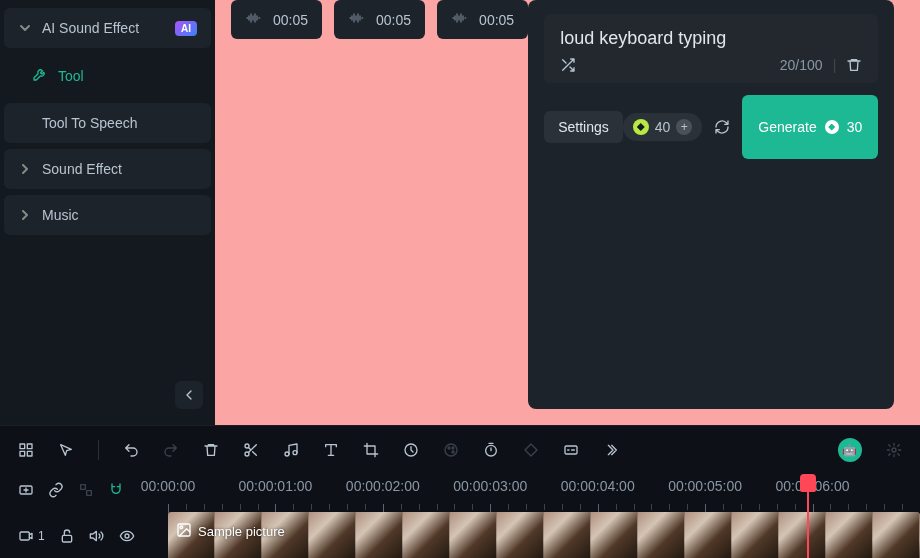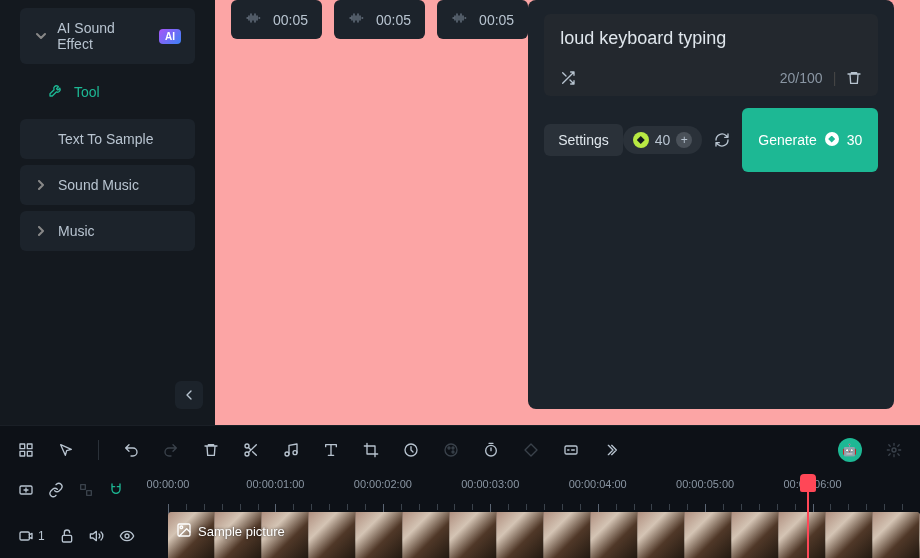--- a/index.html
+++ b/index.html
@@ -1,60 +1,60 @@
 <!DOCTYPE html>
 <html><head>
 <meta charset="utf-8">
 <style>
 *{margin:0;padding:0;box-sizing:border-box;font-family:-apple-system,BlinkMacSystemFont,"Segoe UI",sans-serif}
 body{background:#0d1117;color:#b8c4d0;width:920px;height:558px;overflow:hidden;font-size:14px}
 .app{display:flex;flex-direction:column;height:100%}
 .top{display:flex;flex:1;min-height:0}
-.sidebar{width:215px;background:#14191f;padding:8px 20px;position:relative;display:flex;flex-direction:column}
+.sidebar{width:215px;background:#14191f;padding:8px 4px;position:relative;display:flex;flex-direction:column}
 .nav-item{display:flex;align-items:center;gap:10px;padding:12px 14px;border-radius:6px;background:#1c232b;margin-bottom:6px;color:#b8c4d0;cursor:pointer}
 .nav-item.sub{background:transparent;padding-left:28px}
 .nav-item.active-sub{background:transparent;color:#1db894;padding-left:28px}
 .chevron{width:14px;display:inline-flex;justify-content:center;color:#888}
 .chevron svg{width:10px;height:10px}
 .ai-badge{margin-left:auto;background:linear-gradient(135deg,#a855f7,#3b82f6);color:#fff;font-size:10px;font-weight:600;padding:2px 6px;border-radius:4px}
 .collapse-btn{position:absolute;bottom:16px;right:12px;width:28px;height:28px;border-radius:6px;background:#1c232b;display:flex;align-items:center;justify-content:center;cursor:pointer}
 .main{flex:1;background:#fca5a5;padding:0 16px 16px 16px;display:flex;min-width:0}
 .clips{display:flex;gap:12px;margin-bottom:auto}
 .clip{background:#1c232b;border-radius:6px;padding:10px 14px;display:flex;align-items:center;gap:12px;flex:1;min-width:0}
 .clip-icon{color:#6b7785}
 .prompt-box{background:#1c232b;border-radius:8px;padding:14px 16px}
 .prompt-text{background:#23282e;border-radius:6px;padding:14px 16px 10px 16px}
 .prompt-input{color:#dfe6ec;background:transparent;border:none;outline:none;width:100%;font-size:18px}
-.prompt-foot{display:flex;align-items:center;justify-content:space-between;margin-top:21px;color:#8a96a3}
+.prompt-foot{display:flex;align-items:center;justify-content:space-between;margin-top:8px;color:#8a96a3}
 .prompt-foot .right{display:flex;align-items:center;gap:10px}
 .divider{color:#444}
 .ctrl-row{display:flex;align-items:center;justify-content:space-between;margin-top:12px}
 .settings-btn{background:#2a3139;border:none;color:#dfe6ec;padding:8px 14px;border-radius:6px;cursor:pointer;font-size:14px}
 .ctrl-right{display:flex;align-items:center;gap:12px}
 .credits{background:#2a3139;padding:6px 10px;border-radius:16px;display:flex;align-items:flex-start;gap:6px}
 .coin{width:16px;height:16px;border-radius:50%;background:#b8e943;display:flex;align-items:center;justify-content:center}
 .coin::after{content:"";width:8px;height:8px;background:#14191f;clip-path:polygon(50% 0%,100% 50%,50% 100%,0% 50%)}
 .plus{width:16px;height:16px;border-radius:50%;background:#4a5159;display:flex;align-items:center;justify-content:center;font-size:12px}
 .refresh-icon{color:#b8c4d0;cursor:pointer}
-.gen-btn{background:#1db894;color:#fff;border:none;padding:24px 16px;border-radius:6px;cursor:pointer;font-size:14px;display:flex;gap:8px}
+.gen-btn{background:#1db894;color:#fff;border:none;padding:24px 16px;border-radius:6px;cursor:pointer;font-size:14px;display:flex;align-items:center;gap:8px}
 .gen-coin{width:14px;height:14px;border-radius:50%;background:#fff;display:flex;align-items:center;justify-content:center}
 .gen-coin::after{content:"";width:7px;height:7px;background:#1db894;clip-path:polygon(50% 0%,100% 50%,50% 100%,0% 50%)}
 .bottom{background:#0d1117;border-top:1px solid #1a1f26}
 .toolbar{display:flex;align-items:center;gap:24px;padding:12px 18px}
 .toolbar .sep{width:1px;height:20px;background:#2a3139}
 .tool-icon{color:#b8c4d0;cursor:pointer;display:flex}
 .tool-icon.disabled{color:#3a424b}
 .spacer{flex:1}
 .ai-orb{width:24px;height:24px;border-radius:50%;background:#1db894;display:flex;align-items:center;justify-content:center;font-size:12px}
 .timeline{position:relative}
 .time-header{display:flex;align-items:flex-start;height:40px;padding-left:168px;position:relative}
 .time-left{position:absolute;left:0;top:0;display:flex;align-items:center;gap:14px;padding:8px 18px;color:#8a96a3}
 .time-left .disabled{color:#3a424b}
 .time-marks{flex:1;display:flex;position:relative;height:40px}
-.time-col{flex:1;position:relative;font-size:11px;color:#8a96a3}
+.time-col{flex:1;position:relative;font-size:14px;color:#8a96a3}
 .time-col span{position:absolute;top:4px;left:0;transform:translateX(-50%)}
 .ticks{position:absolute;bottom:0;left:0;right:0;height:10px;display:flex}
 .tick{flex:1;border-left:1px solid #3a424b;height:6px}
 .tick.major{height:10px;border-left:1px solid #5a6573}
 .playhead{position:absolute;top:0;bottom:-80px;width:2px;background:#ff4757;z-index:5}
 .playhead::before{content:"";position:absolute;top:0;left:-7px;width:16px;height:18px;background:#ff4757;border-radius:4px 4px 2px 2px}
 .track-row{display:flex;align-items:center;height:44px}
 .track-ctrl{width:168px;display:flex;align-items:center;gap:14px;padding:0 18px;color:#b8c4d0}
 .track-ctrl .num{font-size:12px;margin-left:-10px}
 .track-clip{flex:1;height:48px;background:linear-gradient(90deg,#8a7565,#9a8575,#8a7565,#7a6555,#9a8575,#8a7565,#7a6555,#9a8575);border-radius:4px;position:relative;display:flex;overflow:hidden}
@@ -79,29 +79,29 @@
         <span class="ai-badge">AI</span>
       </div>
       <div class="nav-item active-sub">
         <span><svg viewBox="0 0 24 24">
               <path d="M14.7 6.3a4 4 0 0 0-5.6 5.2L3 17.6V21h3.4l6.1-6.1a4 4 0 0 0 5.2-5.6l-2.8 2.8-2.1-2.1 2.8-2.8z"></path>
             </svg></span>
         <span>Tool</span>
       </div>
       <div class="nav-item">
         <span class="chevron"></span>
-        <span>Text To Sample</span>
+        <span>Tool To Speech</span>
       </div>
       <div class="nav-item">
         <span class="chevron">
             <svg viewBox="0 0 10 10">
               <path d="M3 1l4 4-4 4"></path>
             </svg>
           </span>
-        <span>Sound Music</span>
+        <span>Sound Effect</span>
       </div>
       <div class="nav-item">
         <span class="chevron">
             <svg viewBox="0 0 10 10">
               <path d="M3 1l4 4-4 4"></path>
             </svg>
           </span>
         <span>Music</span>
       </div>
       <div class="collapse-btn">

